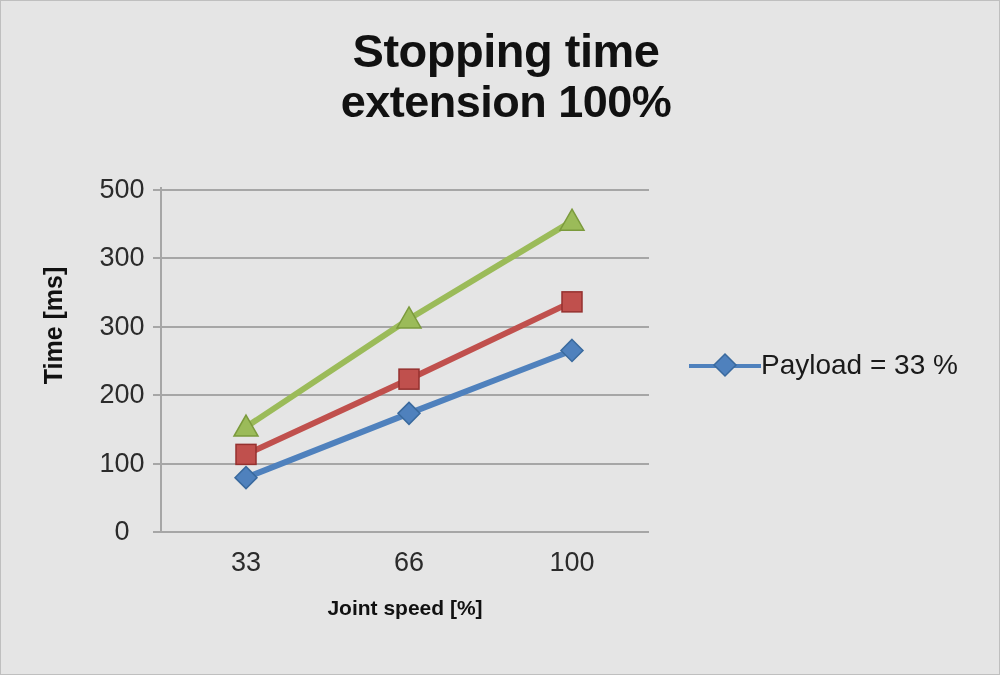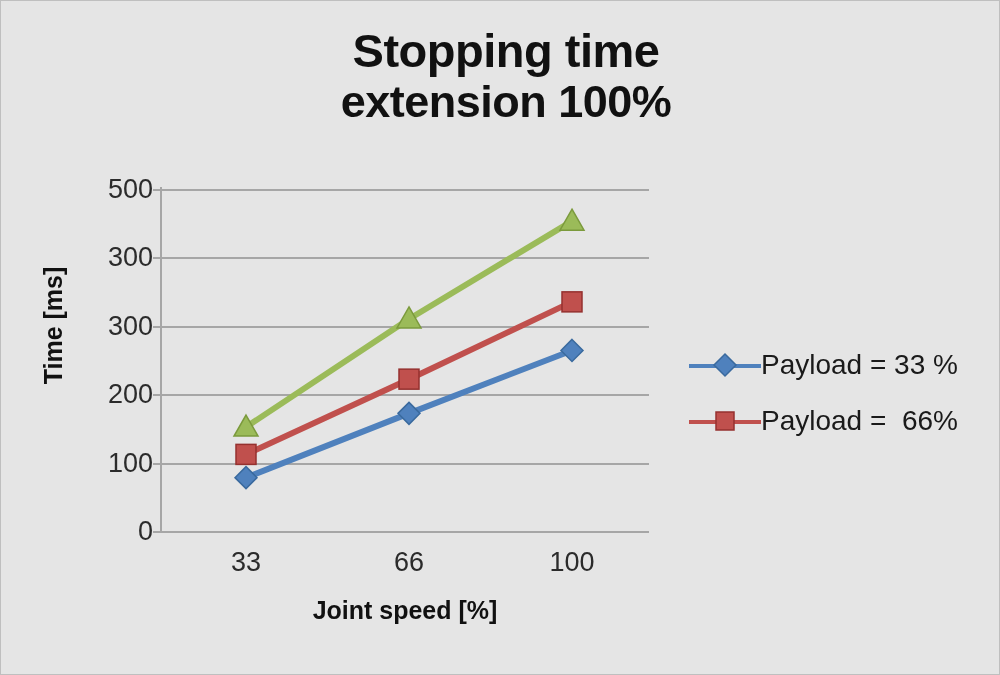--- a/index.html
+++ b/index.html
@@ -71,21 +71,21 @@
     width: 7px;
     height: 2px;
     background: #a6a6a6;
   }
 
   
   .y-tick-label {
     position: absolute;
     right: 0;
     width: 62px;
-    text-align: right;
+    text-align: center;
     font-size: 27px;
     color: #2b2b2b;
     transform: translateY(-50%);
   }
   #y-tick-labels {
     position: absolute;
     left: 80px;
     top: 0;
     width: 72px;
     height: 675px;
@@ -112,21 +112,21 @@
     transform: rotate(-90deg);
     transform-origin: center center;
     letter-spacing: 0px;
   }
   #x-axis-title {
     position: absolute;
     left: 160px;
     top: 595px;
     width: 488px;
     text-align: center;
-    font-size: 25px;
+    font-size: 21px;
     font-weight: bold;
     color: #111111;
   }
 
   
   #series-svg {
     position: absolute;
     left: 0;
     top: 0;
     width: 1000px;
@@ -246,25 +246,16 @@
     <div class="legend-entry">
       <span class="legend-key">
         <span class="key-line" style="background:#4F81BD;"></span>
         <svg class="key-marker" width="28" height="28" viewBox="0 0 28 28" style="margin-left:-14px; margin-top:-14px;">
           <polygon points="14,3 25,14 14,25 3,14" fill="#4F81BD" stroke="#3A6A9E" stroke-width="1.5"></polygon>
         </svg>
       </span>
       <span class="legend-label">Payload = 33 %</span>
     </div>
 
-    <div class="legend-entry">
-      <span class="legend-key">
-        <span class="key-line" style="background:#C0504D;"></span>
-        <svg class="key-marker" width="28" height="28" viewBox="0 0 28 28" style="margin-left:-14px; margin-top:-14px;">
-          <rect x="5" y="5" width="18" height="18" fill="#C0504D" stroke="#95312F" stroke-width="1.5"></rect>
-        </svg>
-      </span>
-      <span class="legend-label">Payload =  66%</span>
-    </div>
 
 
   </div>
 </div>
 
 </body></html>

